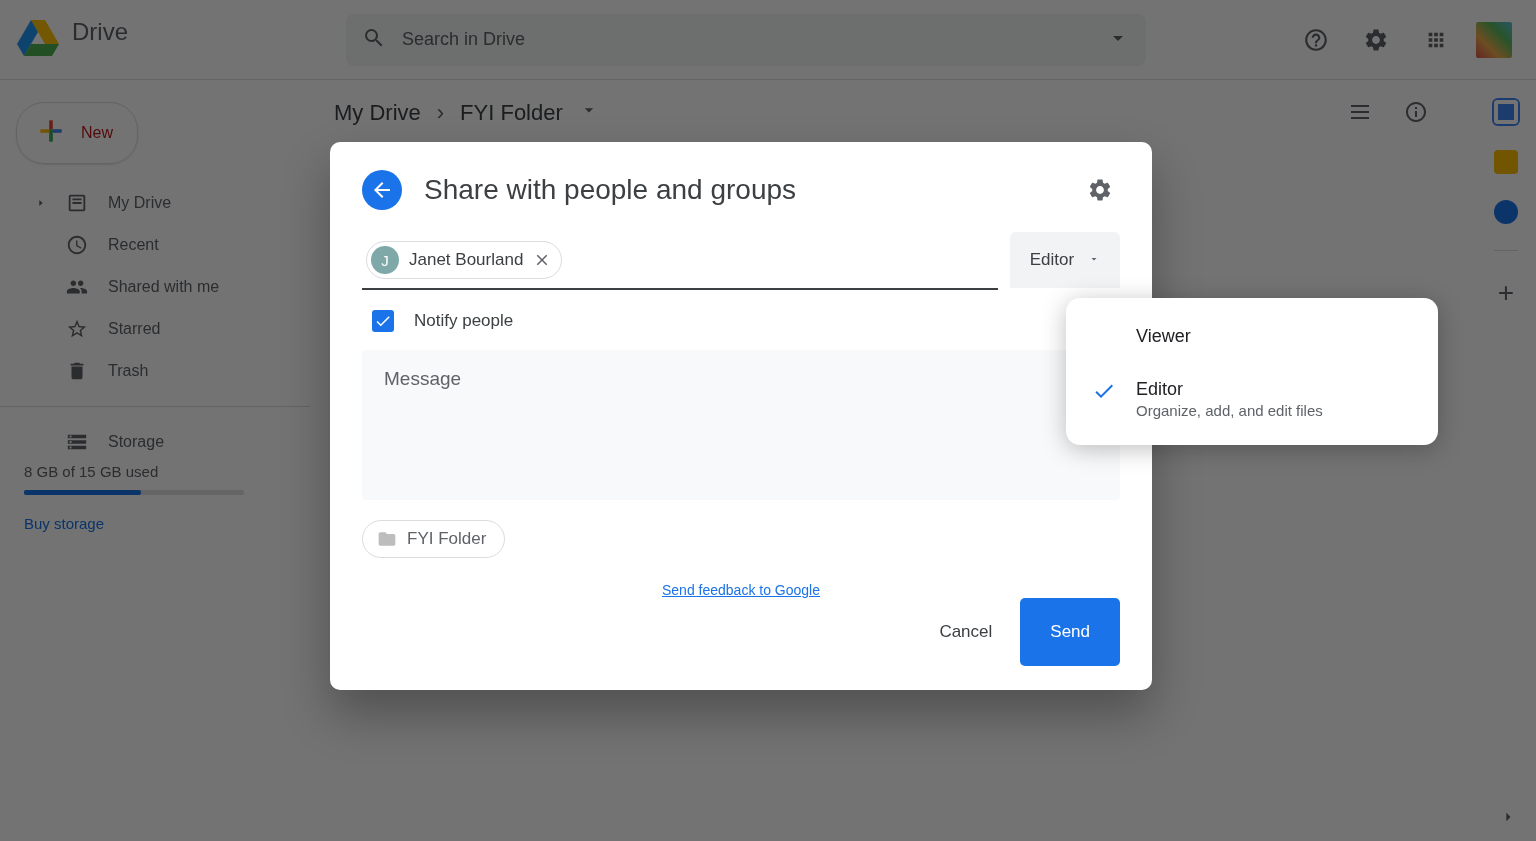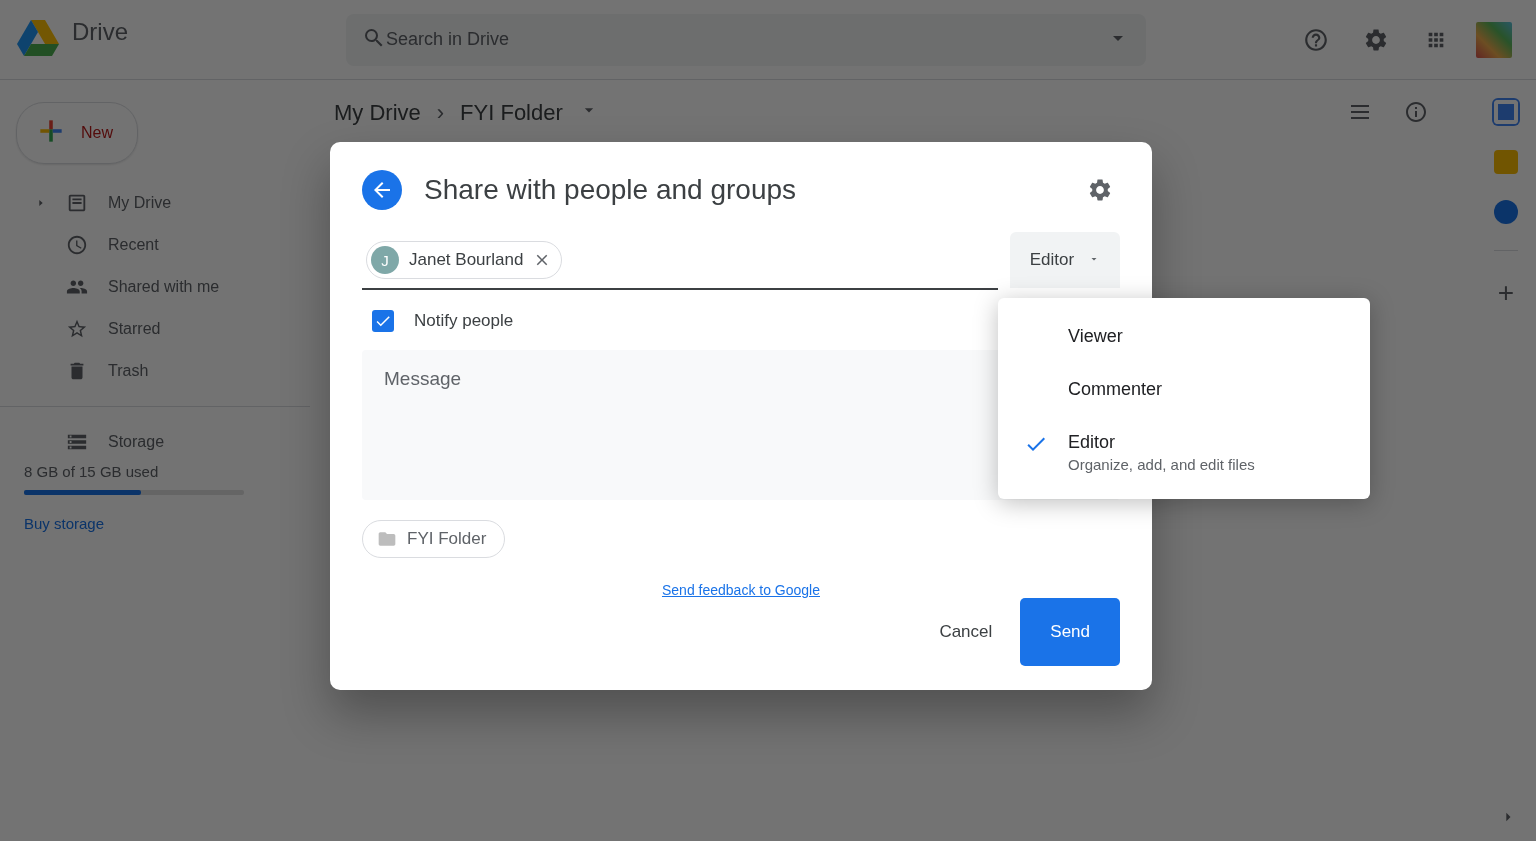--- a/index.html
+++ b/index.html
@@ -4,21 +4,21 @@
 <style>
 * { box-sizing: border-box; margin: 0; padding: 0; font-family: 'Product Sans', Arial, sans-serif; }
 body { width: 1536px; height: 841px; overflow: hidden; background: #fff; position: relative; }
 
 
 .header { height: 80px; display: flex; align-items: center; padding: 0 16px; border-bottom: 1px solid #dadce0; }
 .logo-area { display: flex; width: 310px; }
 .drive-logo { margin-right: 12px; }
 .logo-text { font-size: 24px; color: #5f6368; font-weight: 400; }
 .search-bar { flex: 1; max-width: 800px; height: 52px; background: #f1f3f4; border-radius: 8px; display: flex; align-items: center; padding: 0 16px; margin: 0 20px; }
-.search-bar .search-text { color: #5f6368; font-size: 18px; flex: 1; }
+.search-bar .search-text { color: #5f6368; font-size: 18px; margin-left: 16px; flex: 1; }
 .header-actions { margin-left: auto; display: flex; align-items: center; gap: 20px; padding-right: 8px; }
 .icon-btn { width: 40px; height: 40px; display: flex; align-items: center; justify-content: center; border-radius: 50%; cursor: pointer; }
 .icon-btn svg { fill: #5f6368; }
 .avatar { width: 36px; height: 36px; background: linear-gradient(45deg,#d9534f,#f0ad4e,#5cb85c,#5bc0de); border-radius: 2px; }
 
 
 .main { display: flex; height: calc(100% - 80px); }
 .sidebar { width: 310px; padding: 10px 0; }
 .new-btn { display: inline-flex; align-items: center; gap: 14px; padding: 12px 24px 12px 18px; margin: 12px 0 18px 16px; border-radius: 28px; border: 1px solid #dadce0; box-shadow: 0 1px 2px rgba(0,0,0,.1); cursor: pointer; }
 .new-btn span { font-size: 16px; color: #b91c1c; font-weight: 500; }
@@ -74,21 +74,21 @@
 
 .folder-chip { display: inline-flex; align-items: center; gap: 10px; border: 1px solid #dadce0; border-radius: 20px; padding: 8px 18px 8px 14px; margin-top: 20px; color: #5f6368; font-size: 17px; }
 
 .dialog-footer { display: flex; align-items: center; margin-top: 24px; flex-direction: column; }
 .feedback-link { color: #1a73e8; font-size: 14px; text-decoration: underline; cursor: pointer; }
 .footer-actions { margin-left: auto; display: flex; gap: 28px; align-items: center; }
 .cancel-btn { color: #3c4043; font-size: 17px; cursor: pointer; }
 .send-btn { background: #1a73e8; color: #fff; padding: 24px 30px; border-radius: 5px; font-size: 17px; cursor: pointer; }
 
 
-.dropdown { position: absolute; top: 298px; left: 998px; width: 372px; background: #fff; border-radius: 6px; box-shadow: 0 4px 24px rgba(0,0,0,.25); z-index: 300; padding: 12px 0; }
+.dropdown { position: absolute; top: 298px; left: 1066px; width: 372px; background: #fff; border-radius: 14px; box-shadow: 0 4px 24px rgba(0,0,0,.25); z-index: 300; padding: 12px 0; }
 .dropdown-item { display: flex; align-items: flex-start; gap: 18px; padding: 14px 24px 14px 24px; cursor: pointer; }
 .dropdown-check { width: 28px; display: flex; justify-content: center; padding-top: 2px; }
 .dropdown-text { color: #202124; font-size: 18px; line-height: 1.4; }
 .dropdown-desc { color: #5f6368; font-size: 15px; }
 </style>
 </head>
 <body>
 
 <div class="header">
   <div class="logo-area">
@@ -301,24 +301,20 @@
     </div>
   </div>
 </div>
 
 <div class="dropdown">
   <div class="dropdown-item">
     <div class="dropdown-check"></div>
     <div class="dropdown-text">Viewer</div>
   </div>
   <div class="dropdown-item">
-    <div class="dropdown-check"></div>
-    <div class="dropdown-text">Commenter</div>
-  </div>
-  <div class="dropdown-item">
     <div class="dropdown-check">
       <svg width="24" height="24" viewBox="0 0 24 24">
           <path fill="#1a73e8" d="M9 16.17L4.83 12l-1.42 1.41L9 19 21 7l-1.41-1.41z"></path>
         </svg>
     </div>
     <div>
       <div class="dropdown-text">Editor</div>
       <div class="dropdown-desc">Organize, add, and edit files</div>
     </div>
   </div>

